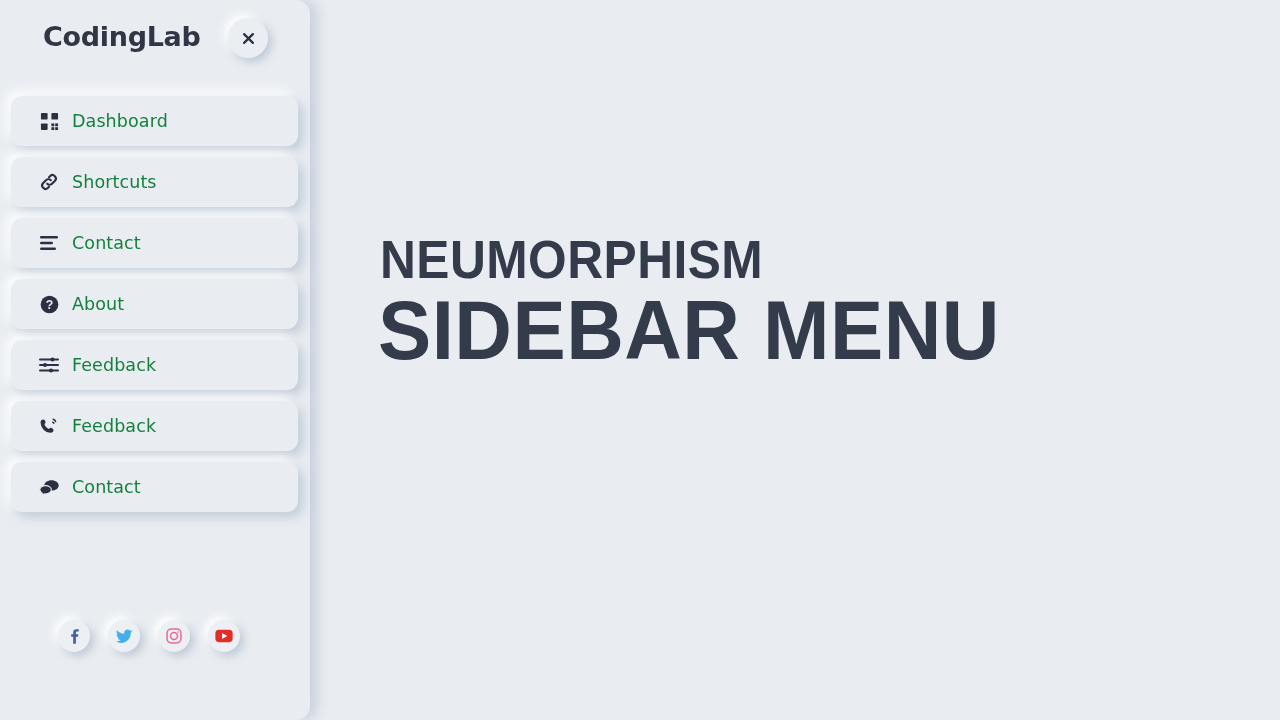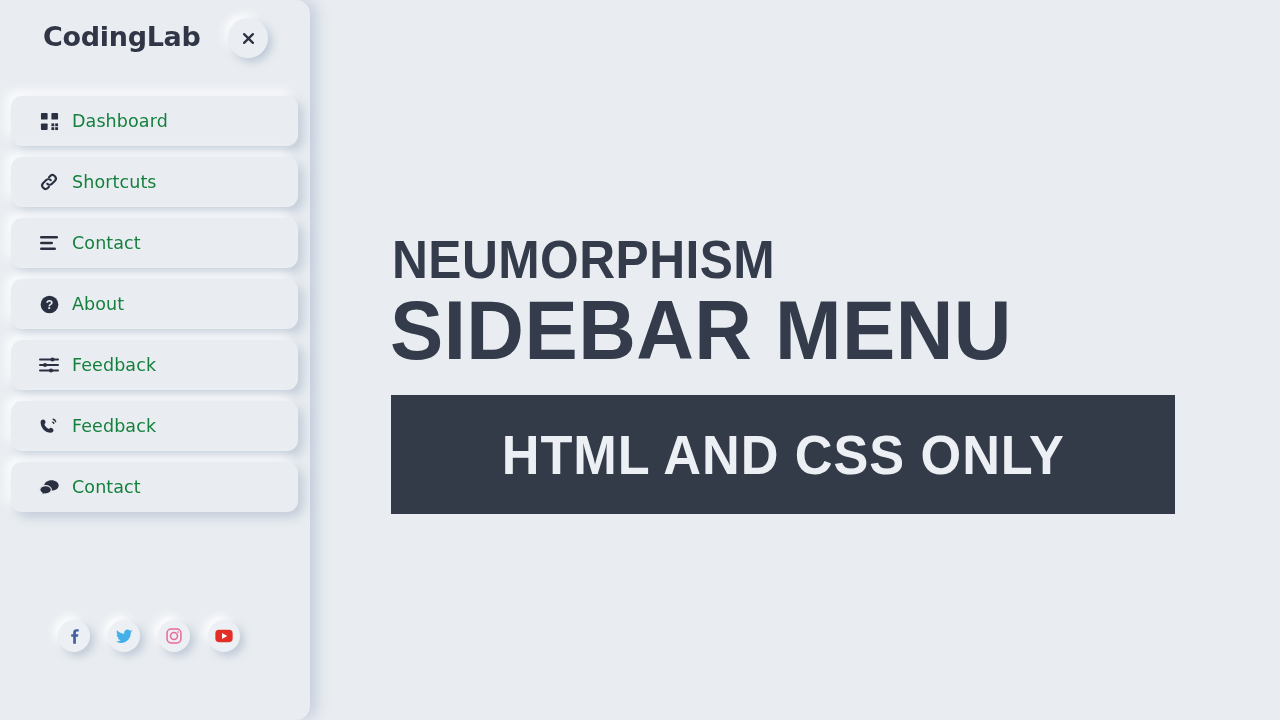--- a/index.html
+++ b/index.html
@@ -78,21 +78,21 @@
     width:32px; height:32px; border-radius:50%;
     background:#eceff3;
     box-shadow: 4px 4px 9px rgba(163,177,198,0.6),
                 -4px -4px 9px rgba(255,255,255,0.98);
     display:flex; align-items:center; justify-content:center;
     cursor:pointer;
   }
   .social-btn svg { display:block; }
 
   
-  .main { position:absolute; left:318px; top:0; width:954px; height:720px; }
+  .main { position:absolute; left:306px; top:0; width:954px; height:720px; }
   .headline-1 {
     position:absolute; left:74px; top:228px;
     font-size:54px; font-weight:700; letter-spacing:0.5px;
     color:#343b4b;
     font-family:"Liberation Sans Narrow","Liberation Sans", sans-serif;
     transform:scaleX(0.92); transform-origin:left center;
   }
   .headline-2 {
     position:absolute; left:72px; top:286px;
     font-size:84px; font-weight:700; letter-spacing:0.5px;
@@ -257,18 +257,15 @@
         </div>
 
       </div>
 
     </div>
   </nav>
 
   <main class="main">
     <div class="headline-1">NEUMORPHISM</div>
     <div class="headline-2">SIDEBAR MENU</div>
-    <div class="banner">
-      <span class="banner-text">HTML AND CSS ONLY</span>
-    </div>
   </main>
 
 </div>
 
 </body></html>

